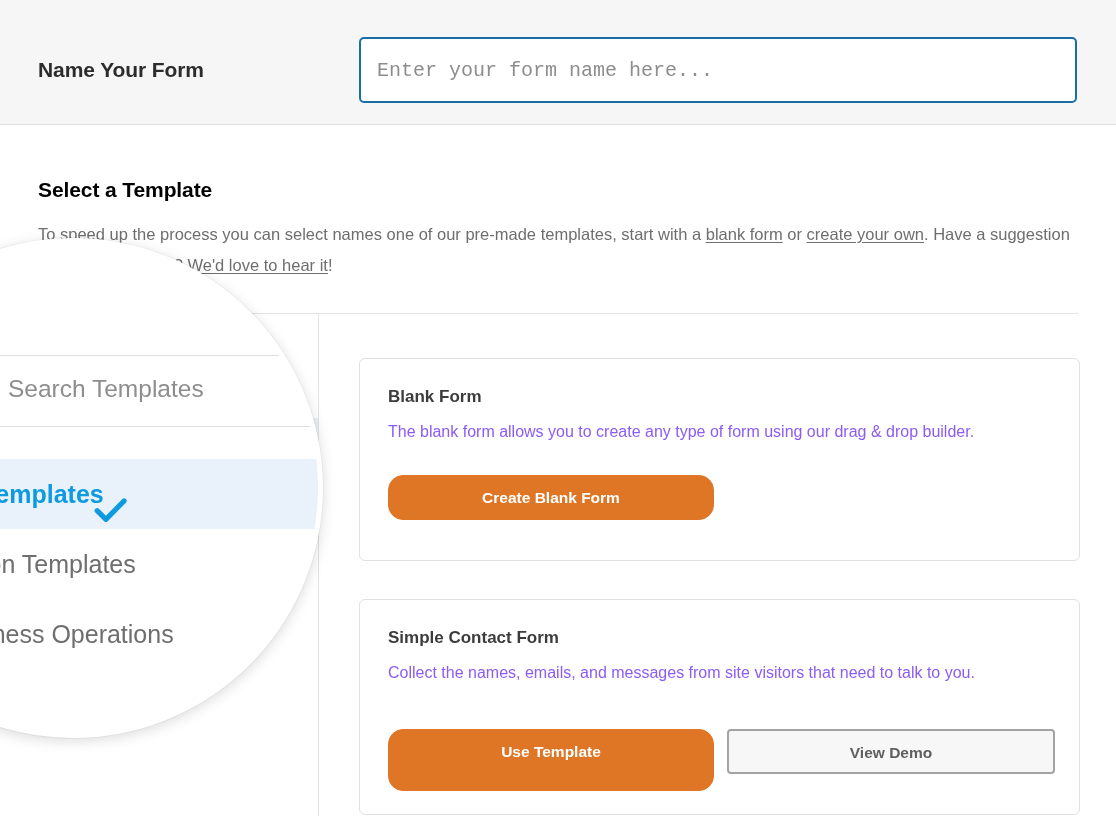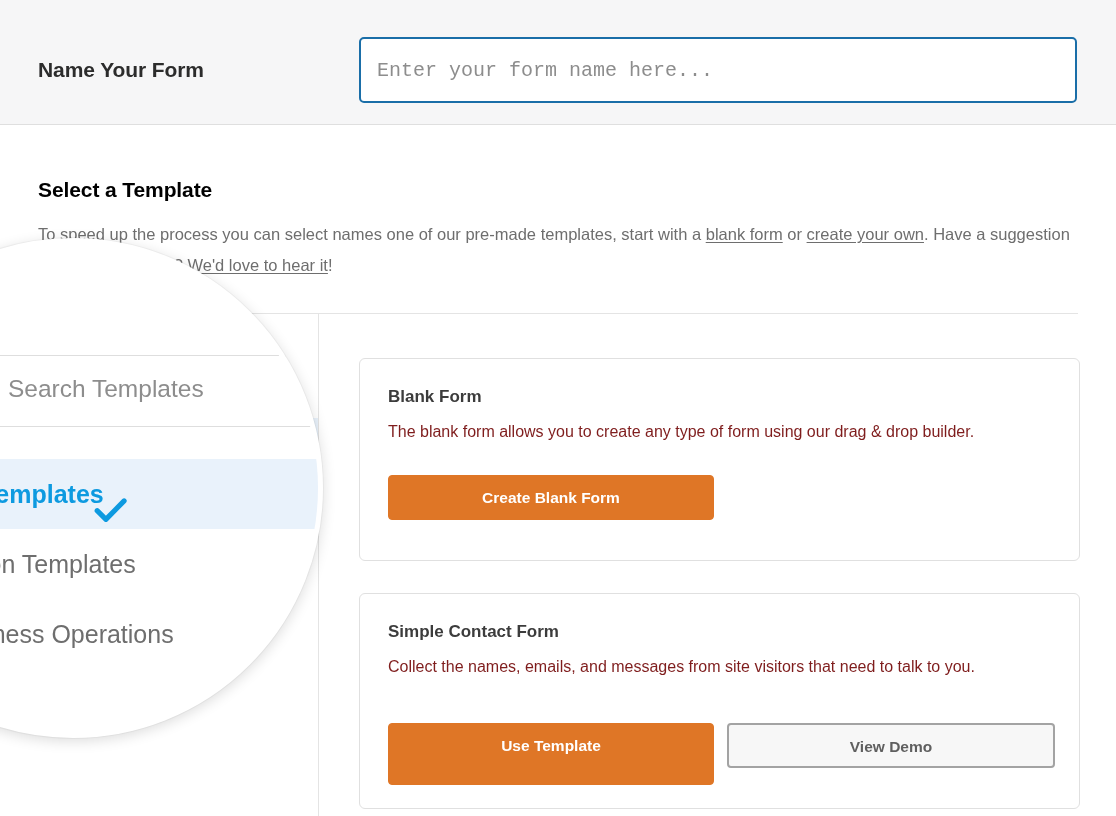--- a/index.html
+++ b/index.html
@@ -140,50 +140,51 @@
   }
   .card {
     position: absolute;
     left: 41px;
     width: 721px;
     border: 1px solid #e0e0e0;
     border-radius: 6px;
     background: #ffffff;
   }
   .card.blank { top: 44px; height: 203px; }
-  .card.contact { top: 279px; height: 216px; }
+  .card.contact { top: 285px; height: 216px; }
   .card-title {
     position: absolute;
     left: 28px; top: 28px;
     font-size: 17px;
     font-weight: bold;
     color: #3c3c3c;
   }
   .card-desc {
     position: absolute;
     left: 28px; top: 60px;
     width: 648px;
     font-size: 16px;
     line-height: 25px;
-    color: #7f1d1d;
+    color: #8b5cf6;
   }
   .btn {
     position: absolute;
     border-radius: 4px;
     font-family: "Liberation Sans", sans-serif;
     font-size: 15.5px;
     font-weight: bold;
     text-align: center;
     cursor: pointer;
     border: 1px solid transparent;
   }
   .btn-primary {
     background: #df7626;
     color: #ffffff;
     border-color: #df7626;
+    border-radius: 15px;
   }
   .btn-secondary {
     background: #f7f7f7;
     color: #5f5f5f;
     border: 2px solid #a3a3a3;
   }
   .card.blank .btn-create {
     left: 28px; top: 116px;
     width: 326px; height: 45px;
     line-height: 43px;

